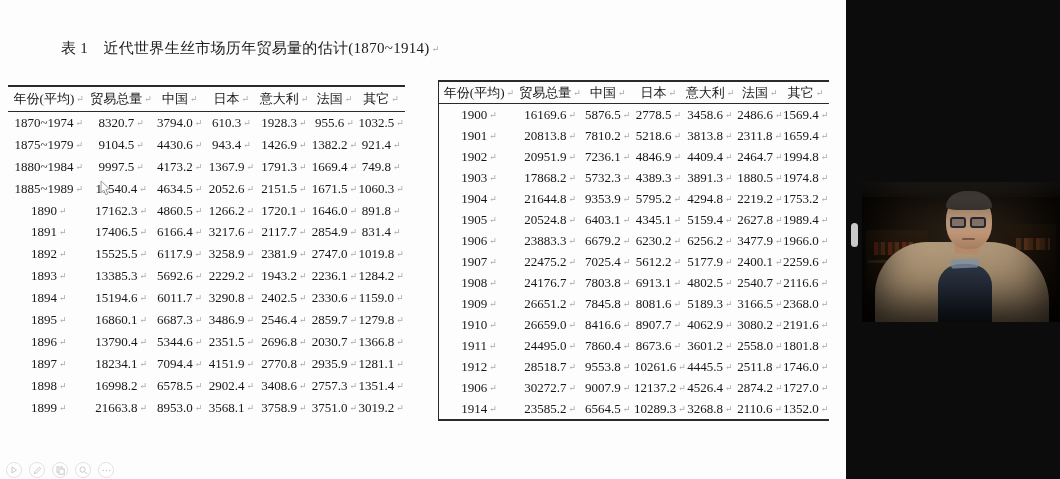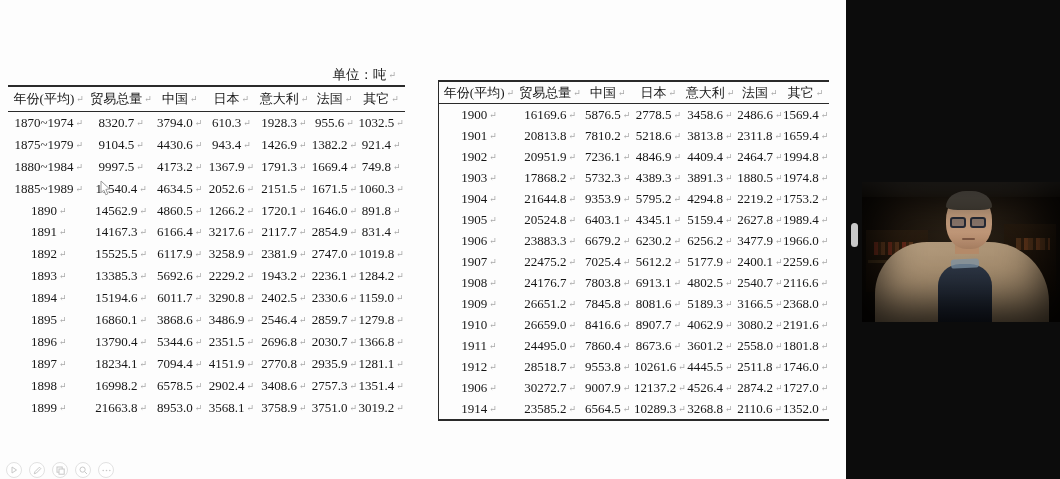--- a/index.html
+++ b/index.html
@@ -73,22 +73,22 @@
   .wc-mouth { position:absolute; left:100px; top:56px; width:13px; height:2px; background:#7d5843; border-radius:2px; }
   .wc-vignette { position:absolute; inset:0; box-shadow:inset 0 0 42px 16px rgba(0,0,0,.78); }
 </style>
 </head>
 <body>
 
 <div class="screen">
 
   <div class="doc-area">
 
-
-    <div class="unit-label"><span>单位：吨</span><span class="mark">↵</span></div>
+    <div class="doc-title"><span>表 1　近代世界生丝市场历年贸易量的估计(1870~1914)</span><span class="mark">↵</span></div>
+
 
     <div class="silk-table left">
         <div class="trow thead">
           <div class="tcell"><span>年份(平均)</span><span class="mark">↵</span></div>
           <div class="tcell"><span>贸易总量</span><span class="mark">↵</span></div>
           <div class="tcell"><span>中国</span><span class="mark">↵</span></div>
           <div class="tcell"><span>日本</span><span class="mark">↵</span></div>
           <div class="tcell"><span>意大利</span><span class="mark">↵</span></div>
           <div class="tcell"><span>法国</span><span class="mark">↵</span></div>
           <div class="tcell"><span>其它</span><span class="mark">↵</span></div>
@@ -124,30 +124,30 @@
           <div class="tcell"><span>1885~1989</span><span class="mark">↵</span></div>
           <div class="tcell"><span>11540.4</span><span class="mark">↵</span></div>
           <div class="tcell"><span>4634.5</span><span class="mark">↵</span></div>
           <div class="tcell"><span>2052.6</span><span class="mark">↵</span></div>
           <div class="tcell"><span>2151.5</span><span class="mark">↵</span></div>
           <div class="tcell"><span>1671.5</span><span class="mark">↵</span></div>
           <div class="tcell"><span>1060.3</span><span class="mark">↵</span></div>
         </div>
         <div class="trow">
           <div class="tcell"><span>1890</span><span class="mark">↵</span></div>
-          <div class="tcell"><span>14562.9</span><span class="mark">↵</span></div>
+          <div class="tcell"><span>17162.3</span><span class="mark">↵</span></div>
           <div class="tcell"><span>4860.5</span><span class="mark">↵</span></div>
           <div class="tcell"><span>1266.2</span><span class="mark">↵</span></div>
           <div class="tcell"><span>1720.1</span><span class="mark">↵</span></div>
           <div class="tcell"><span>1646.0</span><span class="mark">↵</span></div>
           <div class="tcell"><span>891.8</span><span class="mark">↵</span></div>
         </div>
         <div class="trow">
           <div class="tcell"><span>1891</span><span class="mark">↵</span></div>
-          <div class="tcell"><span>14167.3</span><span class="mark">↵</span></div>
+          <div class="tcell"><span>17406.5</span><span class="mark">↵</span></div>
           <div class="tcell"><span>6166.4</span><span class="mark">↵</span></div>
           <div class="tcell"><span>3217.6</span><span class="mark">↵</span></div>
           <div class="tcell"><span>2117.7</span><span class="mark">↵</span></div>
           <div class="tcell"><span>2854.9</span><span class="mark">↵</span></div>
           <div class="tcell"><span>831.4</span><span class="mark">↵</span></div>
         </div>
         <div class="trow">
           <div class="tcell"><span>1892</span><span class="mark">↵</span></div>
           <div class="tcell"><span>15525.5</span><span class="mark">↵</span></div>
           <div class="tcell"><span>6117.9</span><span class="mark">↵</span></div>
@@ -170,21 +170,21 @@
           <div class="tcell"><span>15194.6</span><span class="mark">↵</span></div>
           <div class="tcell"><span>6011.7</span><span class="mark">↵</span></div>
           <div class="tcell"><span>3290.8</span><span class="mark">↵</span></div>
           <div class="tcell"><span>2402.5</span><span class="mark">↵</span></div>
           <div class="tcell"><span>2330.6</span><span class="mark">↵</span></div>
           <div class="tcell"><span>1159.0</span><span class="mark">↵</span></div>
         </div>
         <div class="trow">
           <div class="tcell"><span>1895</span><span class="mark">↵</span></div>
           <div class="tcell"><span>16860.1</span><span class="mark">↵</span></div>
-          <div class="tcell"><span>3868.6</span><span class="mark">↵</span></div>
+          <div class="tcell"><span>6687.3</span><span class="mark">↵</span></div>
           <div class="tcell"><span>3486.9</span><span class="mark">↵</span></div>
           <div class="tcell"><span>2546.4</span><span class="mark">↵</span></div>
           <div class="tcell"><span>2859.7</span><span class="mark">↵</span></div>
           <div class="tcell"><span>1279.8</span><span class="mark">↵</span></div>
         </div>
         <div class="trow">
           <div class="tcell"><span>1896</span><span class="mark">↵</span></div>
           <div class="tcell"><span>13790.4</span><span class="mark">↵</span></div>
           <div class="tcell"><span>5344.6</span><span class="mark">↵</span></div>
           <div class="tcell"><span>2351.5</span><span class="mark">↵</span></div>

